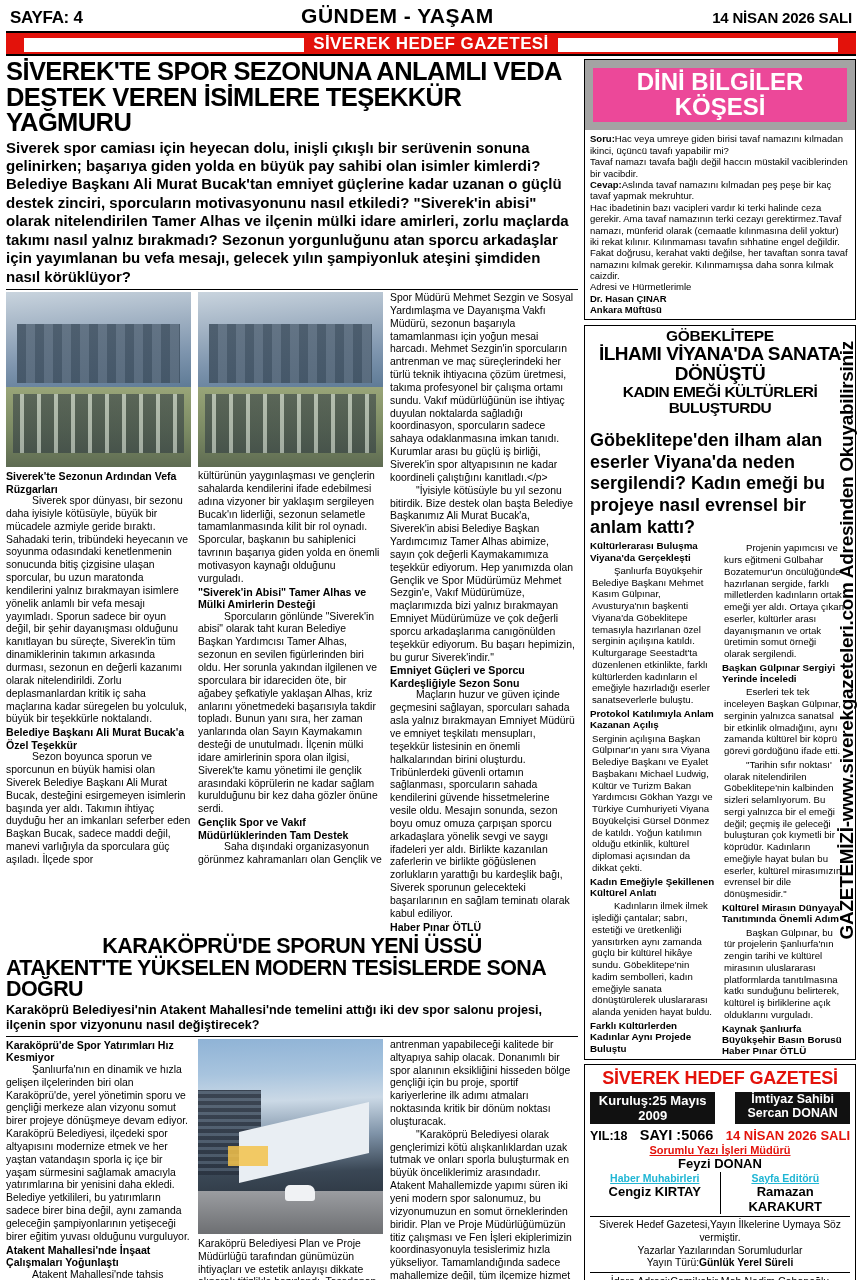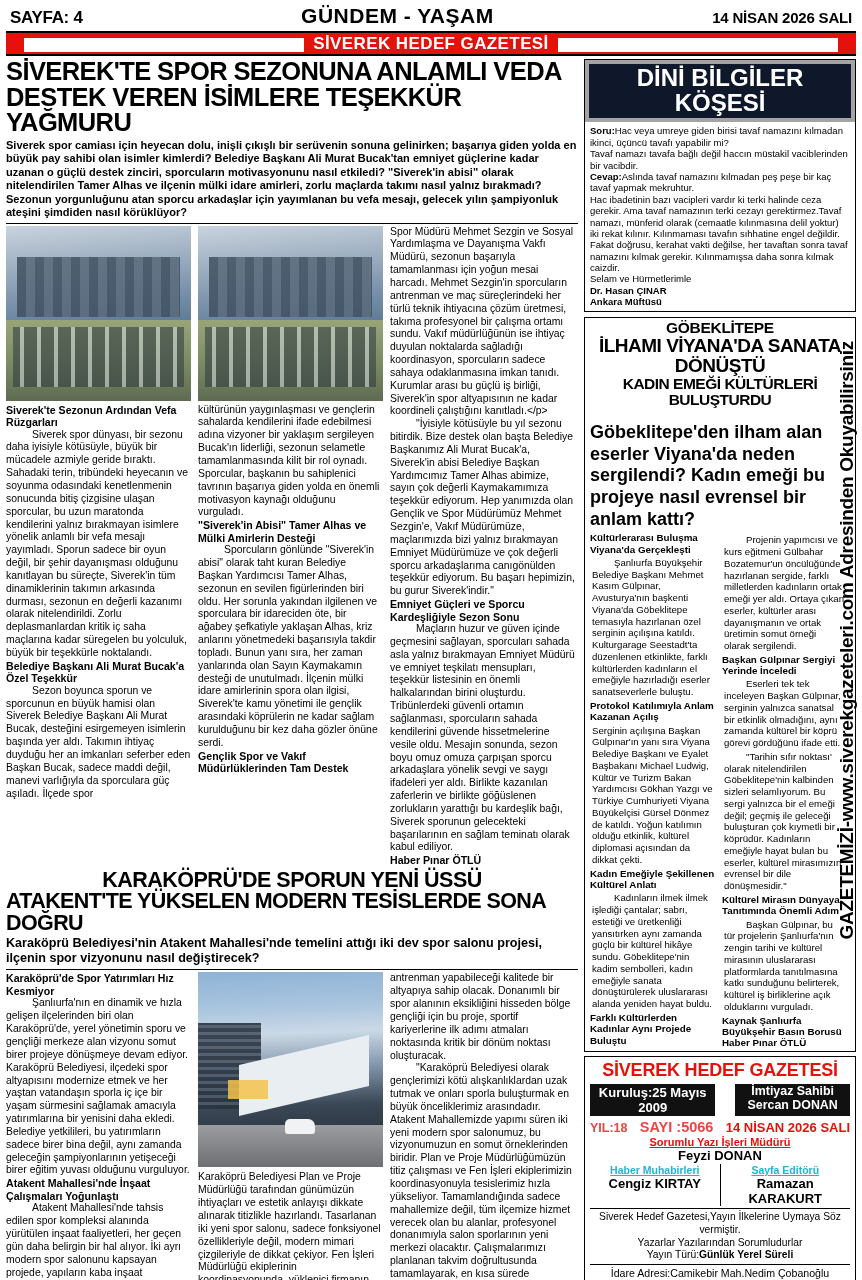--- a/index.html
+++ b/index.html
@@ -37,21 +37,21 @@
 
   
   .grid { display:flex; gap:6px; margin-top:3px; }
   .left { width:572px; }
   .right { width:272px; }
 
   
   .art-head { font-weight:bold; line-height:1.0; letter-spacing:-0.6px; }
   .art-head .l1 { font-size:25.5px; }
   .art-head .l2 { font-size:25.5px; }
-  .art-lede { font-size:11px; font-weight:bold; line-height:1.23; margin-top:3px; }
+  .art-lede { font-size:15px; font-weight:bold; line-height:1.23; margin-top:3px; }
 
   .hr-thin { border-top:1px solid #000; margin:3px 0 2px 0; }
 
   
   .cols3 { display:flex; gap:7px; }
   .col { width:185px; }
   .col.c1 { width:185px; }
   .col.c2 { width:185px; }
   .col.c3 { width:185px; }
   .body-txt { font-size:10.4px; line-height:1.235; text-align:left; }
@@ -100,23 +100,23 @@
     display:flex; align-items:center; justify-content:center;
   }
   .vstrip span{
     writing-mode:vertical-rl; transform:rotate(180deg);
     font-size:19px; font-weight:bold; letter-spacing:-0.3px; white-space:nowrap;
   }
 
   
   .box { border:1.5px solid #000; padding:2px 5px; background:#fff; }
   .dini-head {
-    background:#0f172a; color:#fff; font-size:24px; font-weight:bold;
+    background:#ec4899; color:#fff; font-size:24px; font-weight:bold;
     text-align:center; letter-spacing:0px; padding:1px 0 3px 0; line-height:1.05;
-    border:4px solid #a3a3a3;
+    border:8px solid #a3a3a3;
   }
   .dini-body { font-size:9.5px; line-height:1.2; margin-top:3px; }
   .dini-body b { font-weight:bold; }
 
   .gob-t1 { font-size:15.5px; font-weight:bold; text-align:center; letter-spacing:-0.3px; line-height:1.05;}
   .gob-t2 { font-size:19px; font-weight:bold; text-align:center; letter-spacing:-0.5px; line-height:1.05;}
   .gob-t3 { font-size:15.5px; font-weight:bold; text-align:center; letter-spacing:-0.5px; line-height:1.05;}
   .gob-lede { font-size:18px; font-weight:bold; line-height:1.2; margin-top:14px; }
   .cols2 { display:flex; gap:7px; margin-top:2px; }
   .col2 { width:125px; }
@@ -126,21 +126,21 @@
   .sub-h2 { font-size:9.8px; font-weight:bold; line-height:1.16; }
 
   
   .mast { border:1.5px solid #000; margin-top:4px; padding:3px 5px 4px 5px; }
   .mast-title { color:#e3120b; font-size:18px; font-weight:bold; text-align:center; letter-spacing:-0.2px; }
   .mast-row1 { display:flex; gap:20px; margin-top:3px; }
   .blk { background:#111; color:#fff; font-weight:bold; text-align:center; padding:1px 4px; }
   .blk.left1 { flex:1.1; font-size:13px; }
   .blk.right1 { flex:1; font-size:12.4px; line-height:1.12; }
   .mast-row2 { display:flex; align-items:baseline; justify-content:space-between; margin-top:3px; }
-  .cyan { color:#ef4444; font-weight:bold; }
+  .cyan { color:#000000; font-weight:bold; }
   .m-yil { font-size:12.5px; }
   .m-sayi { font-size:14.5px; }
   .m-date { color:#e3120b; font-size:13px; font-weight:bold; }
   .m-sorumlu { color:#e3120b; font-size:11px; font-weight:bold; text-align:center; margin-top:1px; text-decoration:underline; }
   .m-feyzi { font-size:13px; font-weight:bold; text-align:center; }
   .m-two { display:flex; margin-top:1px; }
   .m-two > div { flex:1; text-align:center; }
   .m-lbl { color:#1fb6d4; font-size:10.5px; font-weight:bold; text-decoration:underline; }
   .m-nm { font-size:13px; font-weight:bold; }
   .m-div { border-top:1px solid #000; margin:2px 0; }
@@ -206,20 +206,23 @@
                 <div class="team"></div>
               </div>
             <div class="body-txt">
               <p>kültürünün yaygınlaşması ve gençlerin sahalarda kendilerini ifade edebilmesi adına vizyoner bir yaklaşım sergileyen Bucak'ın liderliği, sezonun selametle tamamlanmasında kilit bir rol oynadı. Sporcular, başkanın bu sahiplenici tavrının başarıya giden yolda en önemli motivasyon kaynağı olduğunu vurguladı.</p>
             </div>
             <div class="sub-h">"Siverek'in Abisi" Tamer Alhas ve Mülki Amirlerin Desteği</div>
             <div class="body-txt">
               <p class="ind">Sporcuların gönlünde "Siverek'in abisi" olarak taht kuran Belediye Başkan Yardımcısı Tamer Alhas, sezonun en sevilen figürlerinden biri oldu. Her sorunla yakından ilgilenen ve sporculara bir idareciden öte, bir ağabey şefkatiyle yaklaşan Alhas, kriz anlarını yönetmedeki başarısıyla takdir topladı. Bunun yanı sıra, her zaman yanlarında olan Sayın Kaymakamın desteği de unutulmadı. İlçenin mülki idare amirlerinin spora olan ilgisi, Siverek'te kamu yönetimi ile gençlik arasındaki köprülerin ne kadar sağlam kurulduğunu bir kez daha gözler önüne serdi.</p>
             </div>
             <div class="sub-h">Gençlik Spor ve Vakıf Müdürlüklerinden Tam Destek</div>
+            <div class="body-txt">
+              <p class="ind">Saha dışındaki organizasyonun görünmez kahramanları olan Gençlik ve</p>
+            </div>
           </div>
 
           <div class="col c3">
             <div class="body-txt">
               <p>Spor Müdürü Mehmet Sezgin ve Sosyal Yardımlaşma ve Dayanışma Vakfı Müdürü, sezonun başarıyla tamamlanması için yoğun mesai harcadı. Mehmet Sezgin'in sporcuların antrenman ve maç süreçlerindeki her türlü teknik ihtiyacına çözüm üretmesi, takıma profesyonel bir çalışma ortamı sundu. Vakıf müdürlüğünün ise ihtiyaç duyulan noktalarda sağladığı koordinasyon, sporcuların sadece sahaya odaklanmasına imkan tanıdı. Kurumlar arası bu güçlü iş birliği, Siverek'in spor altyapısının ne kadar koordineli çalıştığını kanıtladı.&lt;/p&gt;</p>
               <p class="ind">"İyisiyle kötüsüyle bu yıl sezonu bitirdik. Bize destek olan başta Belediye Başkanımız Ali Murat Bucak'a, Siverek'in abisi Belediye Başkan Yardımcımız Tamer Alhas abimize, sayın çok değerli Kaymakamımıza teşekkür ediyorum. Hep yanımızda olan Gençlik ve Spor Müdürümüz Mehmet Sezgin'e, Vakıf Müdürümüze, maçlarımızda bizi yalnız bırakmayan Emniyet Müdürümüze ve çok değerli sporcu arkadaşlarıma canıgönülden teşekkür ediyorum. Bu başarı hepimizin, bu gurur Siverek'indir."</p>
             </div>
             <div class="sub-h">Emniyet Güçleri ve Sporcu Kardeşliğiyle Sezon Sonu</div>
             <div class="body-txt">
               <p class="ind">Maçların huzur ve güven içinde geçmesini sağlayan, sporcuları sahada asla yalnız bırakmayan Emniyet Müdürü ve emniyet teşkilatı mensupları, teşekkür listesinin en önemli halkalarından birini oluşturdu. Tribünlerdeki güvenli ortamın sağlanması, sporcuların sahada kendilerini güvende hissetmelerine vesile oldu. Mesajın sonunda, sezon boyu omuz omuza çarpışan sporcu arkadaşlara yönelik sevgi ve saygı ifadeleri yer aldı. Birlikte kazanılan zaferlerin ve birlikte göğüslenen zorlukların yarattığı bu kardeşlik bağı, Siverek sporunun gelecekteki başarılarının en sağlam teminatı olarak kabul ediliyor.</p>
@@ -278,21 +281,21 @@
 
     <div class="right">
 
       <div class="box" style="padding:0 0 3px 0;">
         <div class="dini-head">DİNİ BİLGİLER KÖŞESİ</div>
         <div class="dini-body" style="padding:0 5px;">
           <p style="margin:0;"><b>Soru:</b><span>Hac veya umreye giden birisi tavaf namazını kılmadan ikinci, üçüncü tavafı yapabilir mi?</span></p>
           <p style="margin:0;">Tavaf namazı tavafa bağlı değil haccın müstakil vaciblerinden bir vacibdir.</p>
           <p style="margin:0;"><b>Cevap:</b><span>Aslında tavaf namazını kılmadan peş peşe bir kaç tavaf yapmak mekruhtur.</span></p>
           <p style="margin:0;">Hac ibadetinin bazı vacipleri vardır ki terki halinde ceza gerekir. Ama tavaf namazının terki cezayı gerektirmez.Tavaf namazı, münferid olarak (cemaatle kılınmasına delil yoktur) iki rekat kılınır. Kılınmaması tavafın sıhhatine engel değildir. Fakat doğrusu, kerahat vakti değilse, her tavaftan sonra tavaf namazını kılmak gerekir. Kılınmamışsa daha sonra kılmak caizdir.</p>
-          <p style="margin:0;">Selam ve Hürmetlerimle</p>
+          <p style="margin:0;">Adresi ve Hürmetlerimle</p>
           <p style="margin:0;font-weight:bold;">Dr. Hasan ÇINAR</p>
           <p style="margin:0;font-weight:bold;">Ankara Müftüsü</p>
         </div>
       </div>
 
       <div class="box" style="margin-top:5px;">
         <div class="gob-t1">GÖBEKLİTEPE</div>
         <div class="gob-t2">İLHAMI VİYANA'DA SANATA DÖNÜŞTÜ</div>
         <div class="gob-t3">KADIN EMEĞİ KÜLTÜRLERİ BULUŞTURDU</div>
         <div class="gob-lede">Göbeklitepe'den ilham alan eserler Viyana'da neden sergilendi? Kadın emeği bu projeye nasıl evrensel bir anlam kattı?</div>

